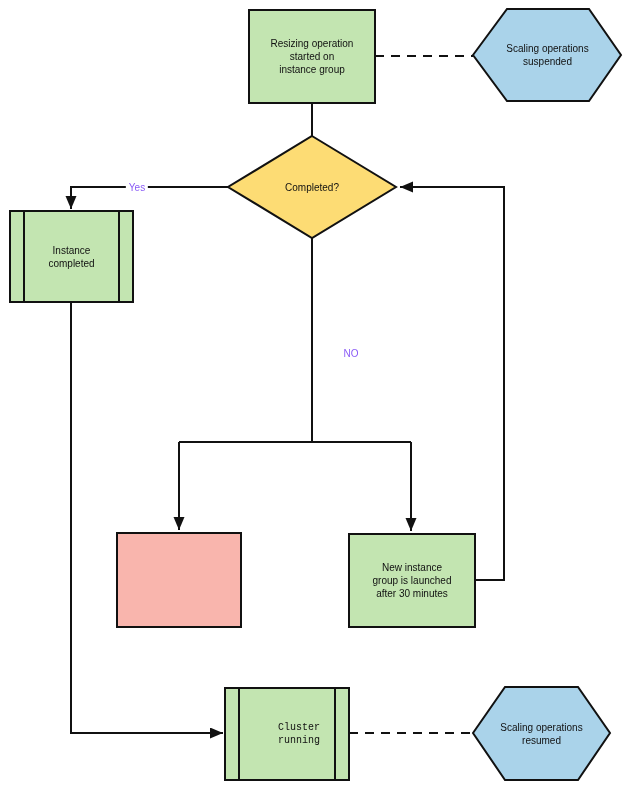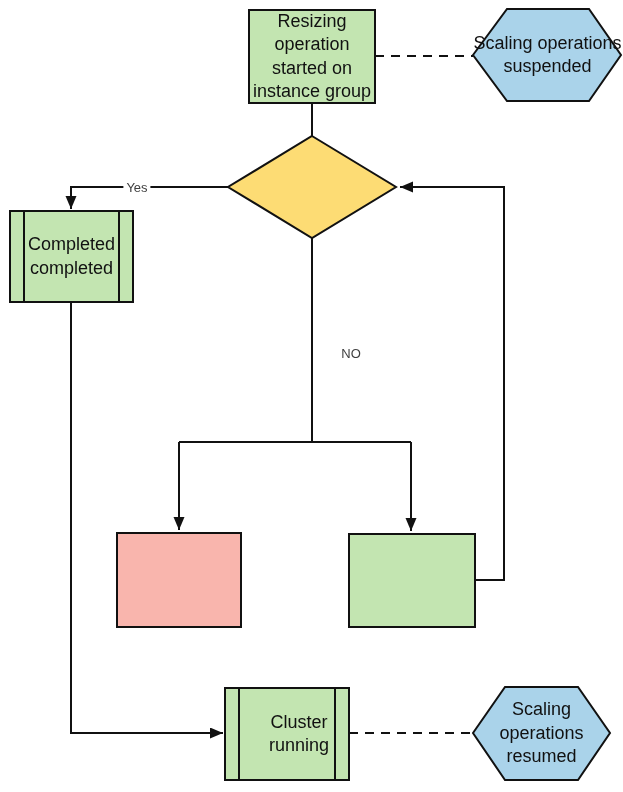--- a/index.html
+++ b/index.html
@@ -16,32 +16,32 @@
   .connector.dashed { stroke-dasharray: 9 7; }
   .shape { stroke: #111111; stroke-width: 2; }
   .bars { stroke: #111111; stroke-width: 2; fill: none; }
   .node-label {
     position: absolute;
     display: flex;
     align-items: center;
     justify-content: center;
     text-align: center;
     white-space: pre-line;
-    font-size: 18px;
+    font-size: 10px;
     line-height: 1.3;
     color: #111111;
     pointer-events: none;
   }
   .edge-label {
     position: absolute;
     transform: translate(-50%, -50%);
     background: #ffffff;
     padding: 0 3px;
-    font-size: 13px;
-    color: #404040;
+    font-size: 10px;
+    color: #8b5cf6;
   }
 </style>
 </head>
 <body>
 
 <div class="canvas">
 
   <svg width="623" height="792" viewBox="0 0 623 792">
     <defs>
       <marker id="arrow" markerUnits="userSpaceOnUse" markerWidth="14" markerHeight="12" refX="13" refY="5.5" orient="auto">
@@ -83,27 +83,31 @@
     </g>
   </svg>
 
   <div class="node-label" style="left:249px; top:10px; width:126px; height:93px;">Resizing operation
 started on
 instance group</div>
 
   <div class="node-label" style="left:473px; top:8px; width:149px; height:94px;">Scaling operations
 suspended</div>
 
+  <div class="node-label" style="left:228px; top:136px; width:168px; height:102px;">Completed?</div>
 
-  <div class="node-label" style="left:10px; top:211px; width:123px; height:91px;">Completed
+  <div class="node-label" style="left:10px; top:211px; width:123px; height:91px;">Instance
 completed</div>
 
 
+  <div class="node-label" style="left:349px; top:534px; width:126px; height:93px;">New instance
+group is launched
+after 30 minutes</div>
 
-  <div class="node-label" style="left:225px; top:688px; width:148px; height:92px;">Cluster
+  <div class="node-label" style="left:225px; top:688px; width:148px; height:92px;font-family:Liberation Mono, monospace;">Cluster
 running</div>
 
   <div class="node-label" style="left:473px; top:686px; width:137px; height:95px;">Scaling operations
 resumed</div>
 
   <span class="edge-label" style="left:137px; top:187px;">Yes</span>
 
   <span class="edge-label" style="left:311px; top:353px;margin-left:40px;">NO</span>
 
 </div>

